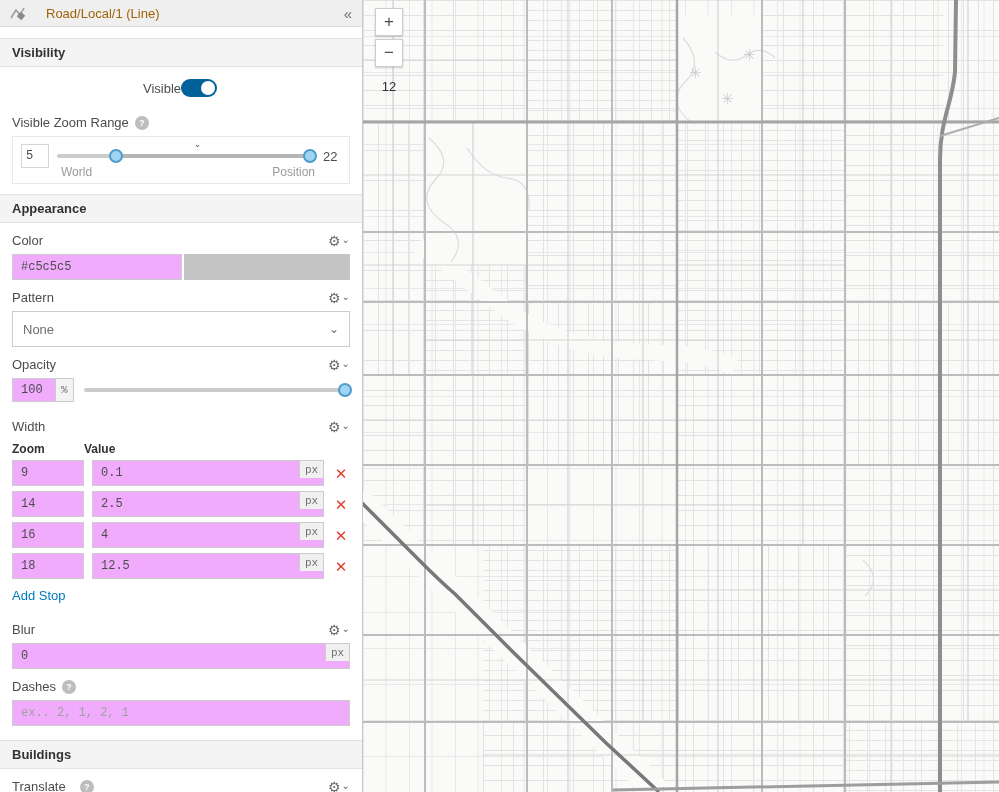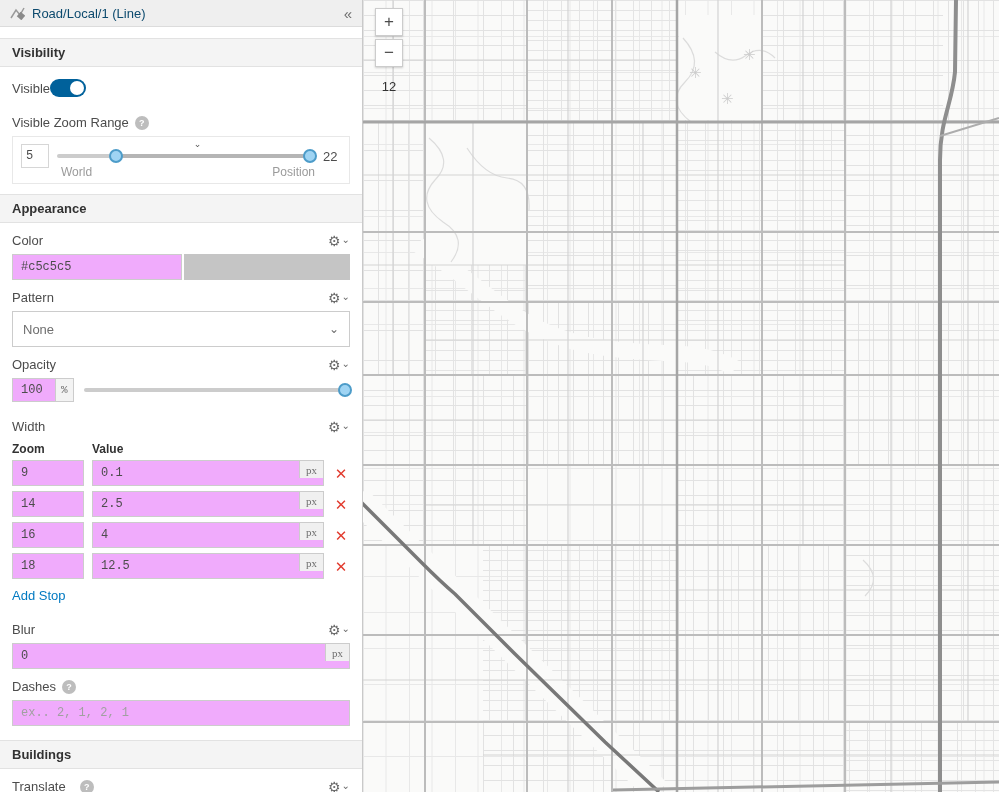--- a/index.html
+++ b/index.html
@@ -5,30 +5,30 @@
   * { margin:0; padding:0; box-sizing:border-box; }
   html,body { width:999px; height:792px; overflow:hidden; background:#fff;
     font-family:"Liberation Sans","DejaVu Sans",sans-serif; font-size:13px; color:#4c4c4c; }
   .app { display:flex; width:999px; height:792px; }
 
   
   .panel { width:363px; height:792px; background:#fff; border-right:1px solid #c9c9c9;
     flex:0 0 363px; overflow:hidden; }
   .panel-header { height:27px; background:#efefef; border-bottom:1px solid #dcdcdc;
     display:flex; align-items:center; padding:0 10px; }
-  .panel-title { flex:1; margin-left:7px; color:#0c4a6e; font-size:13px; }
+  .panel-title { flex:1; margin-left:21px; color:#a16207; font-size:13px; }
   .collapse-btn { color:#6e6e6e; font-size:15px; cursor:pointer; }
   .layer-icon { width:15px; height:13px; display:inline-block; }
   .gap { height:11px; background:#fff; }
 
   .section-header { background:#f4f4f4; border-top:1px solid #e2e2e2; border-bottom:1px solid #e2e2e2;
     padding:6px 12px; font-weight:bold; color:#323232; font-size:13px; }
   .content { padding:0 12px; }
 
-  .visible-row { display:flex; justify-content:flex-start; align-items:center; padding:12px 2px 8px 0; }
+  .visible-row { display:flex; justify-content:center; align-items:center; padding:12px 2px 8px 0; }
 
   .toggle { width:36px; height:18px; border-radius:9px; background:#00619b; position:relative; cursor:pointer; }
   .toggle .knob { position:absolute; right:2px; top:2px; width:14px; height:14px; border-radius:50%; background:#fff; }
 
   .label-row { display:flex; align-items:center; gap:6px; margin:10px 0 6px; }
   .label-row .spacer { flex:1; }
   .help { width:14px; height:14px; border-radius:50%; background:#bdbdbd; color:#fff; font-size:9px;
     font-weight:bold; display:inline-flex; align-items:center; justify-content:center; }
   .gear-ctl { display:inline-flex; align-items:center; gap:1px; color:#6a6a6a; cursor:pointer; }
   .gear-ctl .gear { font-size:14px; line-height:1; }
@@ -66,29 +66,29 @@
 
   .opacity-row { display:flex; align-items:center; margin-bottom:17px; }
   .opacity-row .num { width:44px; flex:0 0 44px; height:24px; }
   .suffix { height:24px; border:1px solid #ccc; border-left:none; background:#f3f3f3; color:#6e6e6e;
     font-family:"Liberation Mono","DejaVu Sans Mono",monospace; font-size:11px;
     display:flex; align-items:center; padding:0 5px; }
   .op-slider { flex:1; position:relative; height:24px; margin-left:10px; }
   .op-track { position:absolute; left:0; right:0; top:10px; height:4px; background:#ccc; border-radius:2px; }
   .op-handle { right:-2px; top:5px; }
 
-  .tbl-head { display:flex; gap:8px; margin:8px 0 4px; font-weight:bold; color:#323232; font-size:12px; }
+  .tbl-head { display:flex; margin:8px 0 4px; font-weight:bold; color:#323232; font-size:12px; }
   .tbl-head .c1 { width:72px; }
   .stop-row { display:flex; align-items:center; gap:8px; margin-bottom:5px; }
   .stop-row .zoom-in { width:72px; flex:0 0 72px; }
   .val-wrap { flex:1; position:relative; display:flex; }
   .val-wrap .tinput { padding-right:30px; }
   .val-suffix { position:absolute; right:1px; top:1px; bottom:8px; width:24px; background:#f0f0f0;
     border-left:1px solid #ccc; color:#6e6e6e; display:flex; align-items:center; justify-content:center;
-    font-family:Liberation Serif, serif; font-size:11px; }
+    font-family:Liberation Mono, monospace; font-size:11px; }
   .del-btn { width:18px; color:#e23b2e; font-size:15px; text-align:center; cursor:pointer; line-height:1; }
 
   .add-stop { display:inline-block; color:#0079c1; margin:4px 0 4px; cursor:pointer; }
 
   .blur-wrap { position:relative; display:flex; margin-bottom:2px; }
   .dash-wrap { margin-bottom:14px; }
 
   .position-row { display:flex; align-items:center; gap:14px; padding:10px 12px 0; }
   .position-row .spacer { flex:1; }
 

